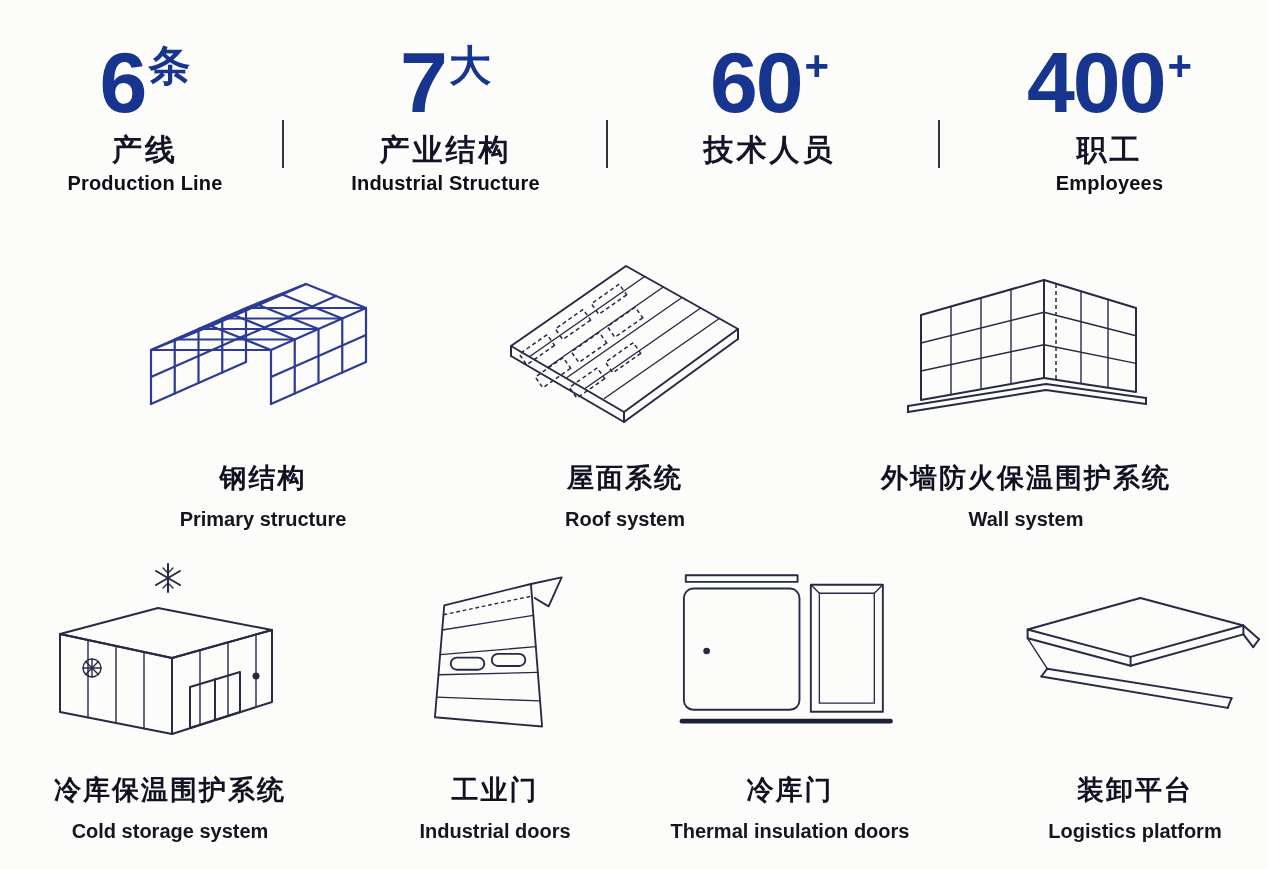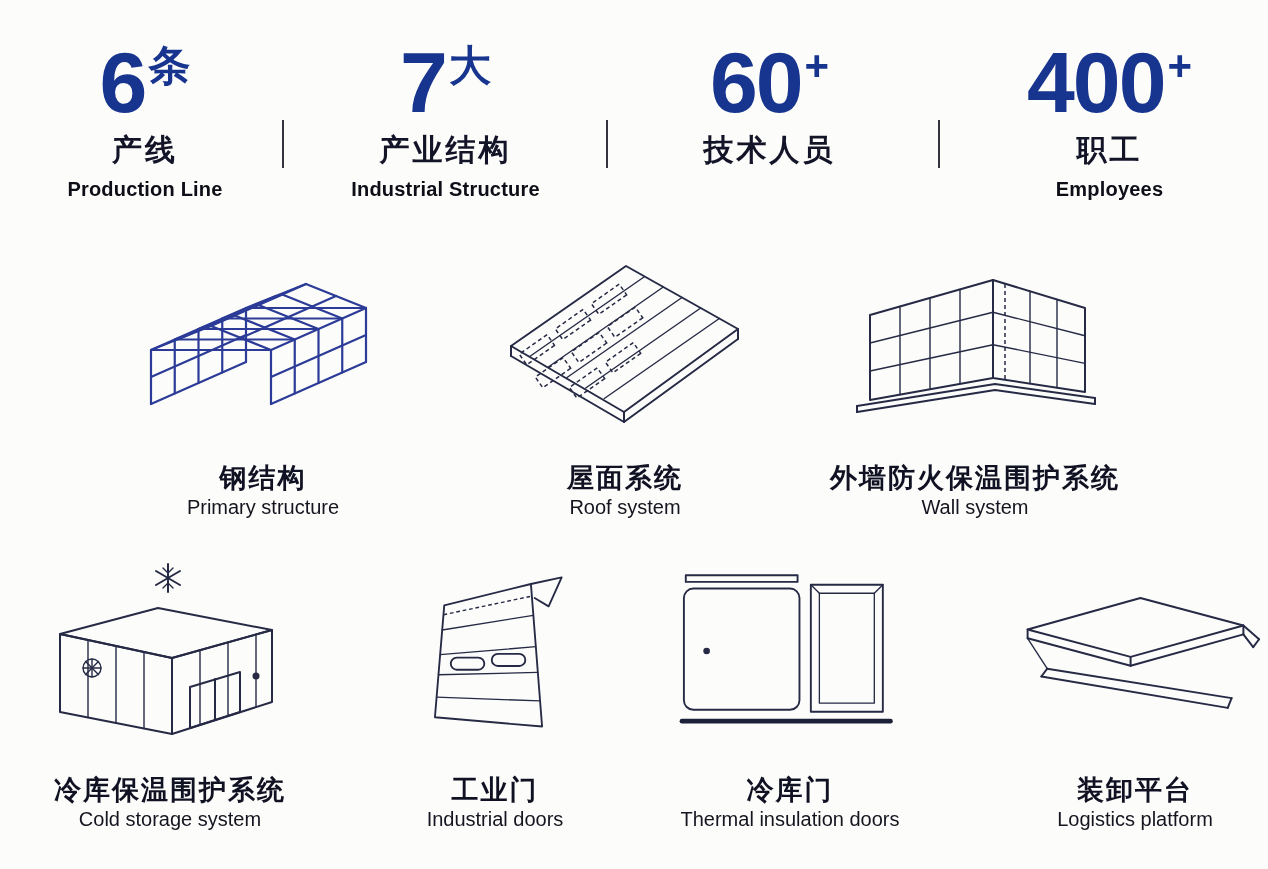--- a/index.html
+++ b/index.html
@@ -15,33 +15,33 @@
   
   .stat {
     position:absolute; top:42px;
     display:flex; flex-direction:column; align-items:center;
     text-align:center;
   }
   .stat-number { display:flex; align-items:flex-start; justify-content:center; line-height:0.95; }
   .stat-value  { font-size:86px; font-weight:800; color:#17348f; letter-spacing:-2px; }
   .stat-suffix { font-size:42px; font-weight:800; color:#17348f; margin-top:4px; margin-left:3px; }
   .stat-zh { font-size:30px; font-weight:600; color:#131428; letter-spacing:3px; margin-top:6px;text-align:center; }
-  .stat-en { font-size:20px; font-weight:700; color:#0d0e17; margin-top:7px; letter-spacing:0.2px; }
+  .stat-en { font-size:20px; font-weight:700; color:#0d0e17; margin-top:1px; letter-spacing:0.2px; }
   .divider { position:absolute; top:120px; width:2px; height:48px; background:#33343c; }
   
   .card {
     position:absolute;
     display:flex; flex-direction:column; align-items:center;
     text-align:right;
   }
   .illus { display:flex; align-items:center; justify-content:center; }
   .row1 .illus { height:190px; }
   .row2 .illus { height:200px; }
   .card-zh { font-size:27px; font-weight:600; color:#101122; letter-spacing:2px; margin-top:20px; white-space:nowrap; }
-  .card-en { font-size:20px; font-weight:400; color:#14151f; white-space:nowrap; }
+  .card-en { font-size:20px; font-weight:700; color:#14151f; margin-top:12px; white-space:nowrap; }
   svg { display:block; }
   .ln   { fill:none; stroke:#262a45; stroke-width:2;   stroke-linecap:round; stroke-linejoin:round; }
   .lnt  { fill:none; stroke:#262a45; stroke-width:1.4; stroke-linecap:round; stroke-linejoin:round; }
   .steel{ fill:none; stroke:#2b3b97; stroke-width:2.2; stroke-linecap:round; stroke-linejoin:round; }
   .dash { fill:none; stroke:#262a45; stroke-width:1.5; stroke-dasharray:4 3; }
   .fillnavy { fill:#262a45; stroke:none; }
   .heavy { fill:none; stroke:#1c2038; stroke-width:5; stroke-linecap:round; }
 </style>
 </head>
 <body>
@@ -140,21 +140,21 @@
           <rect class="dash" x="104" y="-52" width="34" height="13"></rect>
           <rect class="dash" x="38" y="-80" width="34" height="13"></rect>
           <rect class="dash" x="82" y="-80" width="34" height="13"></rect>
         </g>
       </svg>
     </div>
     <div class="card-zh">屋面系统</div>
     <div class="card-en">Roof system</div>
   </div>
 
-  <div class="card row1" style="left:815px;top:250px;width:320px">
+  <div class="card row1" style="left:866px;top:250px;width:320px">
     <div class="illus">
       <svg width="260" height="170" viewBox="0 0 260 170">
         <polygon class="ln" points="25,55 148,20 148,118 25,140"></polygon>
         <polygon class="ln" points="148,20 240,48 240,132 148,118"></polygon>
         <line class="lnt" x1="55" y1="46.5" x2="55" y2="134.6"></line>
         <line class="lnt" x1="85" y1="37.9" x2="85" y2="129.3"></line>
         <line class="lnt" x1="115" y1="29.4" x2="115" y2="123.9"></line>
         <line class="lnt" x1="25" y1="83" x2="148" y2="52.3"></line>
         <line class="lnt" x1="25" y1="111" x2="148" y2="84.7"></line>
         <line class="dash" x1="160" y1="24" x2="160" y2="120"></line>

